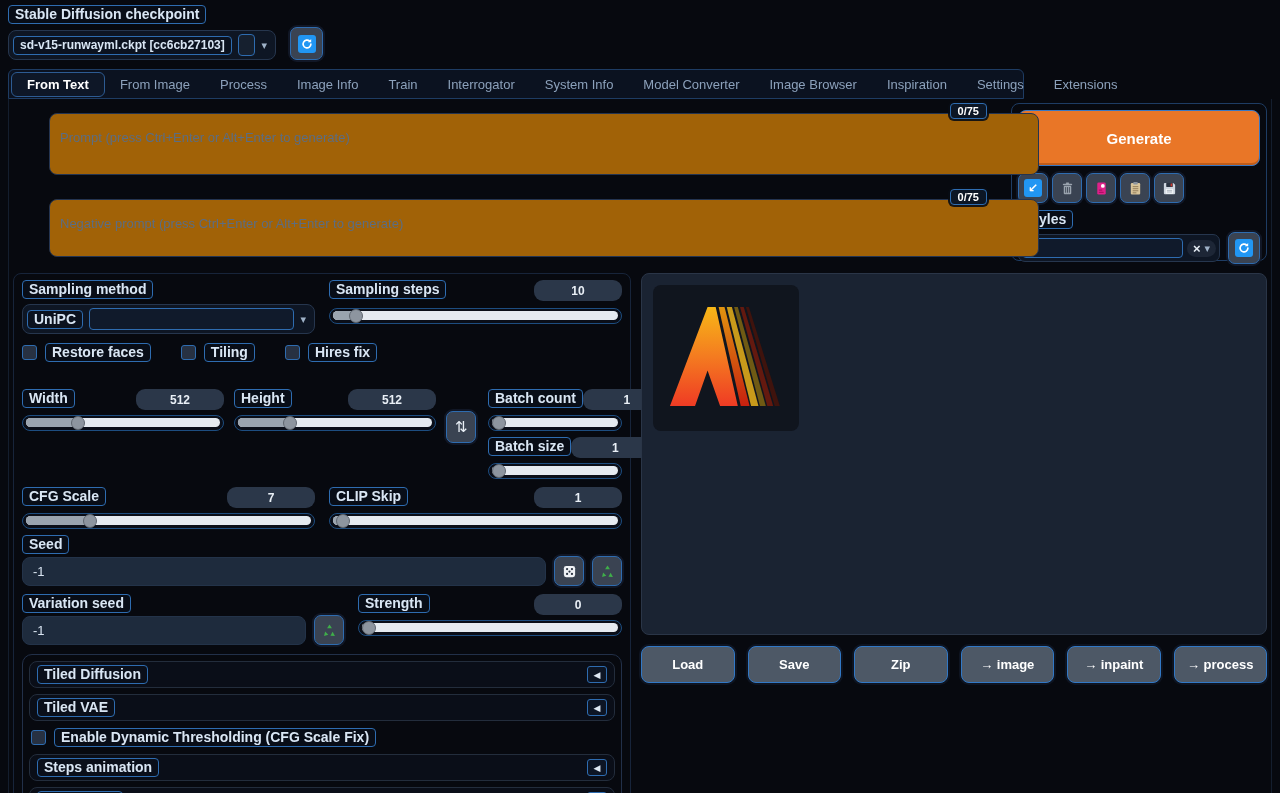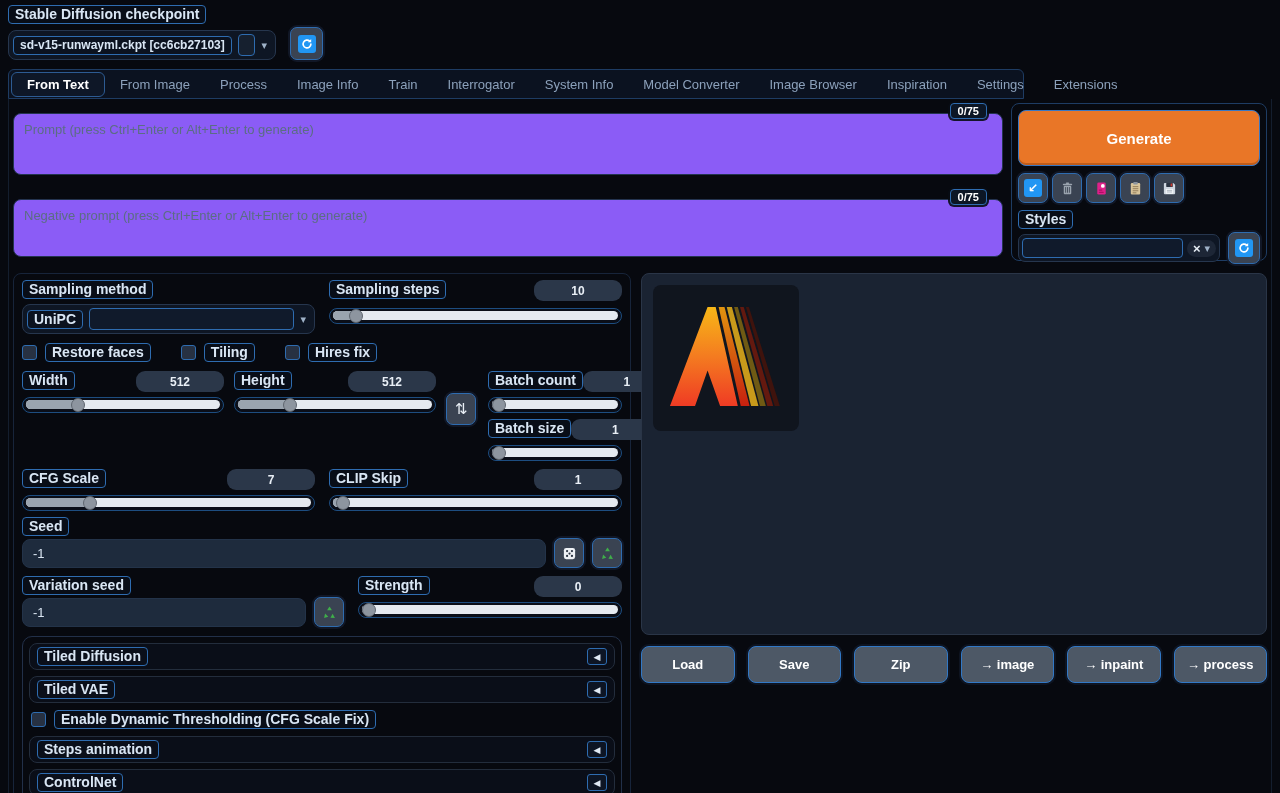--- a/index.html
+++ b/index.html
@@ -65,23 +65,23 @@
   
   .content { margin-top:0; border:1px solid #141e2e; border-top:none; border-radius:0 0 8px 8px;
     padding:4px 4px 6px 4px; width:1264px; }
   .top-row { display:flex; gap:8px; }
   .prompt-col { flex:1; min-width:0; }
   .prompt-wrap { position:relative; margin-top:10px; }
   .prompt-wrap.neg { margin-top:24px; }
   .counter { position:absolute; top:-10px; right:16px; z-index:2; font-size:11px; font-weight:700;
     color:#fff; background:#0c1625; border:1px solid #2e6cb0; border-radius:4px; padding:1px 7px;
     box-shadow:0 0 0 2px rgba(8,12,20,.9); }
-  textarea.prompt { width:100%; display:block; background:#8b5cf6; border:1px solid #243450;
+  textarea.prompt { width:100%; display:block; background:#a16207; border:1px solid #243450;
     border-radius:8px; resize:none; color:#d9e4f1; font-family:inherit; font-size:13px;
-    padding:8px 10px; outline:none; }
+    padding:16px 10px; outline:none;margin-left:36px; }
   textarea.prompt::placeholder { color:#5b6d83; }
   .t1 { height:62px; } .t2 { height:58px; }
 
   .gen-col { width:256px; flex:none; border:1px solid #1e3c63; border-radius:8px; padding:6px; height:158px; }
   .generate-btn { width:100%; height:56px; background:#e97627; border:1px solid #3a77c2;
     border-radius:8px; color:#fff; font-size:15px; font-weight:700; display:flex;
     align-items:center; justify-content:center; cursor:pointer;
     box-shadow:inset 0 -2px 0 rgba(120,50,0,.35); }
   .tools { display:flex; gap:4px; margin-top:7px; }
   .styles-lbl-row { margin-top:7px; }
@@ -95,21 +95,21 @@
 
   .bottom-row { display:flex; gap:10px; margin-top:12px; }
   .settings-col { width:618px; flex:none; border:1px solid #17243a; border-radius:8px; padding:6px 8px; }
   .half-row { display:flex; gap:14px; }
   .half { flex:1; min-width:0; }
   .lblnum { display:flex; align-items:flex-start; justify-content:space-between; height:22px; }
   .mt2{margin-top:2px;} .mt4{margin-top:4px;} .mt6{margin-top:6px;} .mt8{margin-top:8px;}
   .cb-row { display:flex; gap:30px; margin-top:9px; align-items:center; }
   .cb-item { display:flex; gap:8px; align-items:center; cursor:pointer; }
 
-  .dims-row { display:flex; gap:10px; margin-top:9px; }
+  .dims-row { display:flex; gap:10px; margin-top:27px; }
   .dim-block { width:202px; flex:none; }
   .swap-wrap { width:32px; flex:none; display:flex; align-items:flex-start; padding-top:22px; }
   .swap-btn { width:30px; height:32px; font-size:15px; color:#e9eff6; }
   .batch-block { flex:1; min-width:0; }
 
   .seed-row { display:flex; gap:8px; margin-top:2px; align-items:center; }
   .seed-input { flex:1; height:29px; }
   .var-row { display:flex; gap:14px; margin-top:8px; }
   .var-left { width:322px; flex:none; }
   .var-seed-line { display:flex; gap:8px; margin-top:2px; align-items:center; }

